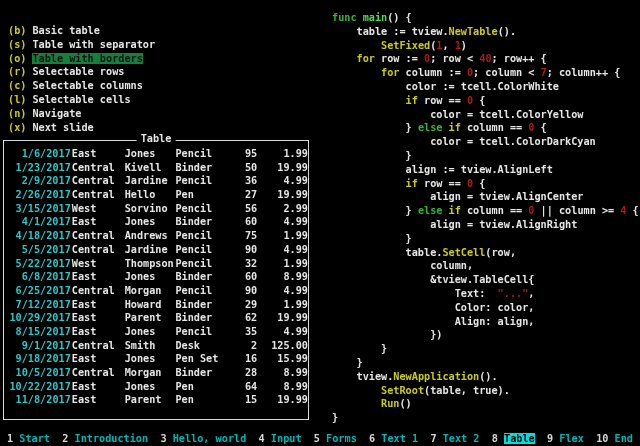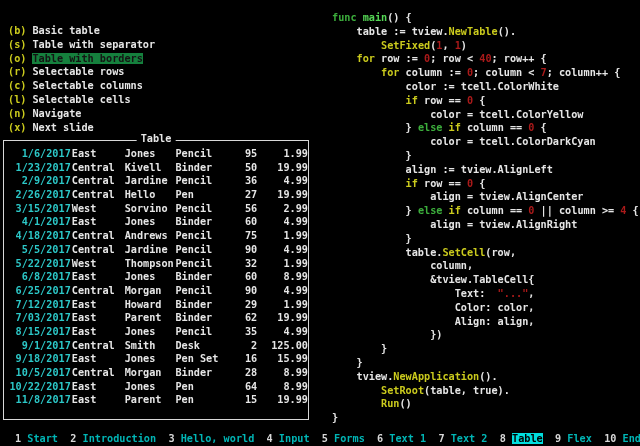--- a/index.html
+++ b/index.html
@@ -26,21 +26,21 @@
   .c5{width:34px;margin-left:2px;text-align:right;}
   .c6{width:49px;margin-left:2px;text-align:right;}
   .hdr span{color:#cbcb1d;text-align:center;}
   
   .code{position:absolute;left:320px;top:11px;line-height:13.8px;white-space:pre;margin-left:12px;}
   .cl{height:13.8px;}
   .w{color:#e6e6e6;} .y{color:#cbcb1d;} .g{color:#3cae3c;}
   .G{color:#55d755;} .r{color:#ab1a1a;}
   
   .statusbar{position:absolute;left:0;right:0;bottom:0;height:15px;line-height:15px;
-             padding-left:15px;white-space:pre;}
+             padding-left:7px;white-space:pre;}
   .sn{color:#d8d8d8;}
   .sl{color:#00b5b5;}
   .sl.ssel{background:#00dede;color:#000;}
 </style>
 </head>
 <body>
 
 <div class="screen">
   <div class="menu" id="menu"><div class="mi"><span class="sc">(b)</span><span class="ml">Basic table</span></div><div class="mi"><span class="sc">(s)</span><span class="ml">Table with separator</span></div><div class="mi"><span class="sc">(o)</span><span class="ml sel">Table with borders</span></div><div class="mi"><span class="sc">(r)</span><span class="ml">Selectable rows</span></div><div class="mi"><span class="sc">(c)</span><span class="ml">Selectable columns</span></div><div class="mi"><span class="sc">(l)</span><span class="ml">Selectable cells</span></div><div class="mi"><span class="sc">(n)</span><span class="ml">Navigate</span></div><div class="mi"><span class="sc">(x)</span><span class="ml">Next slide</span></div></div>
 
@@ -52,21 +52,21 @@
         <div class="trow"><span class="c1">2/9/2017</span><span class="c2">Central</span><span class="c3">Jardine</span><span class="c4">Pencil</span><span class="c5">36</span><span class="c6">4.99</span></div>
         <div class="trow"><span class="c1">2/26/2017</span><span class="c2">Central</span><span class="c3">Hello</span><span class="c4">Pen</span><span class="c5">27</span><span class="c6">19.99</span></div>
         <div class="trow"><span class="c1">3/15/2017</span><span class="c2">West</span><span class="c3">Sorvino</span><span class="c4">Pencil</span><span class="c5">56</span><span class="c6">2.99</span></div>
         <div class="trow"><span class="c1">4/1/2017</span><span class="c2">East</span><span class="c3">Jones</span><span class="c4">Binder</span><span class="c5">60</span><span class="c6">4.99</span></div>
         <div class="trow"><span class="c1">4/18/2017</span><span class="c2">Central</span><span class="c3">Andrews</span><span class="c4">Pencil</span><span class="c5">75</span><span class="c6">1.99</span></div>
         <div class="trow"><span class="c1">5/5/2017</span><span class="c2">Central</span><span class="c3">Jardine</span><span class="c4">Pencil</span><span class="c5">90</span><span class="c6">4.99</span></div>
         <div class="trow"><span class="c1">5/22/2017</span><span class="c2">West</span><span class="c3">Thompson</span><span class="c4">Pencil</span><span class="c5">32</span><span class="c6">1.99</span></div>
         <div class="trow"><span class="c1">6/8/2017</span><span class="c2">East</span><span class="c3">Jones</span><span class="c4">Binder</span><span class="c5">60</span><span class="c6">8.99</span></div>
         <div class="trow"><span class="c1">6/25/2017</span><span class="c2">Central</span><span class="c3">Morgan</span><span class="c4">Pencil</span><span class="c5">90</span><span class="c6">4.99</span></div>
         <div class="trow"><span class="c1">7/12/2017</span><span class="c2">East</span><span class="c3">Howard</span><span class="c4">Binder</span><span class="c5">29</span><span class="c6">1.99</span></div>
-        <div class="trow"><span class="c1">7/03/2017</span><span class="c2">East</span><span class="c3">Parent</span><span class="c4">Binder</span><span class="c5">62</span><span class="c6">19.99</span></div>
+        <div class="trow"><span class="c1">10/29/2017</span><span class="c2">East</span><span class="c3">Parent</span><span class="c4">Binder</span><span class="c5">62</span><span class="c6">19.99</span></div>
         <div class="trow"><span class="c1">8/15/2017</span><span class="c2">East</span><span class="c3">Jones</span><span class="c4">Pencil</span><span class="c5">35</span><span class="c6">4.99</span></div>
         <div class="trow"><span class="c1">9/1/2017</span><span class="c2">Central</span><span class="c3">Smith</span><span class="c4">Desk</span><span class="c5">2</span><span class="c6">125.00</span></div>
         <div class="trow"><span class="c1">9/18/2017</span><span class="c2">East</span><span class="c3">Jones</span><span class="c4">Pen Set</span><span class="c5">16</span><span class="c6">15.99</span></div>
         <div class="trow"><span class="c1">10/5/2017</span><span class="c2">Central</span><span class="c3">Morgan</span><span class="c4">Binder</span><span class="c5">28</span><span class="c6">8.99</span></div>
         <div class="trow"><span class="c1">10/22/2017</span><span class="c2">East</span><span class="c3">Jones</span><span class="c4">Pen</span><span class="c5">64</span><span class="c6">8.99</span></div>
         <div class="trow"><span class="c1">11/8/2017</span><span class="c2">East</span><span class="c3">Parent</span><span class="c4">Pen</span><span class="c5">15</span><span class="c6">19.99</span></div>
       </div>
   </div>
 
   <div class="code" id="code"><div class="cl"><span class="g">func </span><span class="G">main</span><span class="w">() {</span></div><div class="cl"><span class="w">    table := tview.</span><span class="y">NewTable</span><span class="w">().</span></div><div class="cl"><span class="w">        </span><span class="y">SetFixed</span><span class="w">(</span><span class="r">1</span><span class="w">, </span><span class="r">1</span><span class="w">)</span></div><div class="cl"><span class="w">    </span><span class="y">for</span><span class="w"> row := </span><span class="r">0</span><span class="w">; row &lt; </span><span class="r">40</span><span class="w">; row++ {</span></div><div class="cl"><span class="w">        </span><span class="y">for</span><span class="w"> column := </span><span class="r">0</span><span class="w">; column &lt; </span><span class="r">7</span><span class="w">; column++ {</span></div><div class="cl"><span class="w">            color := tcell.ColorWhite</span></div><div class="cl"><span class="w">            </span><span class="y">if</span><span class="w"> row == </span><span class="r">0</span><span class="w"> {</span></div><div class="cl"><span class="w">                color = tcell.ColorYellow</span></div><div class="cl"><span class="w">            } </span><span class="g">else</span><span class="w"> </span><span class="y">if</span><span class="w"> column == </span><span class="r">0</span><span class="w"> {</span></div><div class="cl"><span class="w">                color = tcell.ColorDarkCyan</span></div><div class="cl"><span class="w">            }</span></div><div class="cl"><span class="w">            align := tview.AlignLeft</span></div><div class="cl"><span class="w">            </span><span class="y">if</span><span class="w"> row == </span><span class="r">0</span><span class="w"> {</span></div><div class="cl"><span class="w">                align = tview.AlignCenter</span></div><div class="cl"><span class="w">            } </span><span class="g">else</span><span class="w"> </span><span class="y">if</span><span class="w"> column == </span><span class="r">0</span><span class="w"> || column &gt;= </span><span class="r">4</span><span class="w"> {</span></div><div class="cl"><span class="w">                align = tview.AlignRight</span></div><div class="cl"><span class="w">            }</span></div><div class="cl"><span class="w">            table.</span><span class="y">SetCell</span><span class="w">(row,</span></div><div class="cl"><span class="w">                column,</span></div><div class="cl"><span class="w">                &amp;tview.TableCell{</span></div><div class="cl"><span class="w">                    Text:  </span><span class="r">"..."</span><span class="w">,</span></div><div class="cl"><span class="w">                    Color: color,</span></div><div class="cl"><span class="w">                    Align: align,</span></div><div class="cl"><span class="w">                })</span></div><div class="cl"><span class="w">        }</span></div><div class="cl"><span class="w">    }</span></div><div class="cl"><span class="w">    tview.</span><span class="y">NewApplication</span><span class="w">().</span></div><div class="cl"><span class="w">        </span><span class="y">SetRoot</span><span class="w">(table, true).</span></div><div class="cl"><span class="w">        </span><span class="y">Run</span><span class="w">()</span></div><div class="cl"><span class="w">}</span></div></div>

